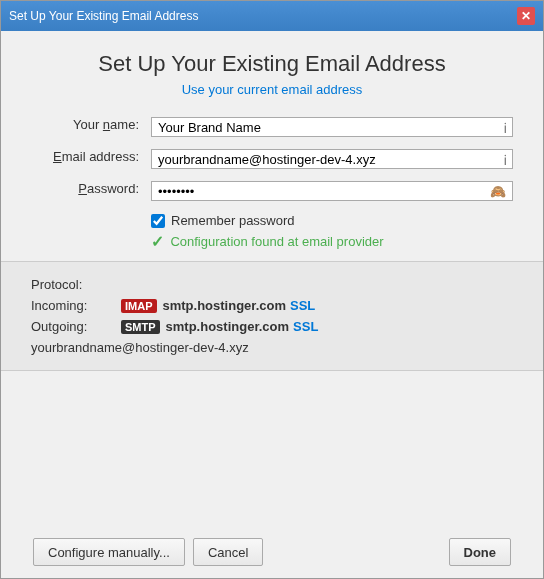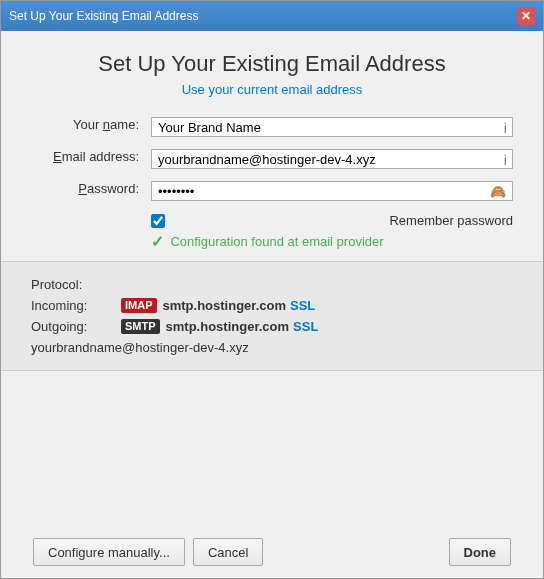--- a/index.html
+++ b/index.html
@@ -110,21 +110,20 @@
       transform: translateY(-50%);
       color: #777;
       font-size: 14px;
       cursor: pointer;
     }
     .checkbox-row {
       display: flex;
       align-items: center;
       margin-left: 120px;
       gap: 6px;
-      justify-content: space-between;
     }
     .checkbox-row input[type="checkbox"] {
       width: 14px;
       height: 14px;
       accent-color: #0078d7;
     }
     .checkbox-label {
       font-size: 13px;
       color: #333;
     }
@@ -147,20 +146,21 @@
     .server-section {
       background: #e8e8e8;
       border-top: 1px solid #ccc;
       border-bottom: 1px solid #ccc;
       padding: 15px 30px;
       margin: 10px -30px 0 -30px;
       flex-shrink: 0;
     }
     .server-row {
       display: flex;
+      align-items: center;
       margin-bottom: 6px;
     }
     .server-row:last-child {
       margin-bottom: 0;
     }
     .server-label {
       width: 90px;
       color: #333;
       font-size: 13px;
       flex-shrink: 0;

